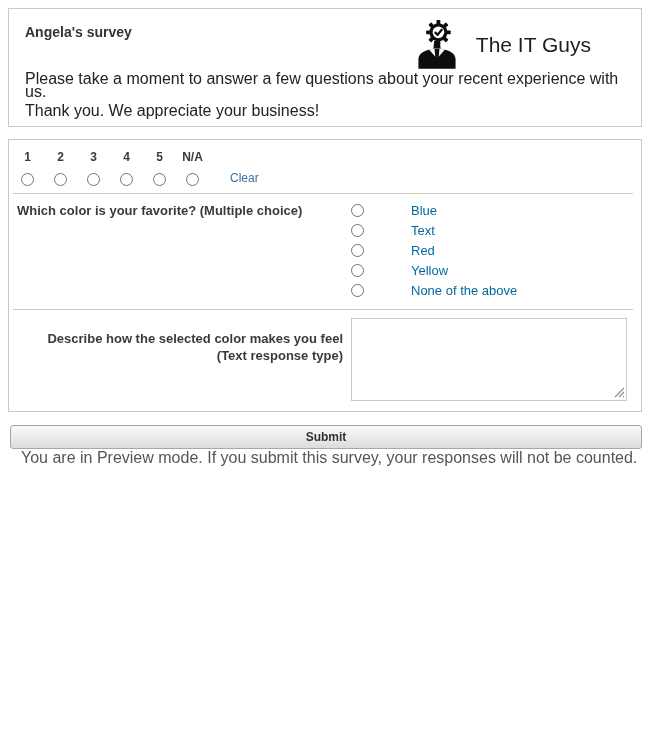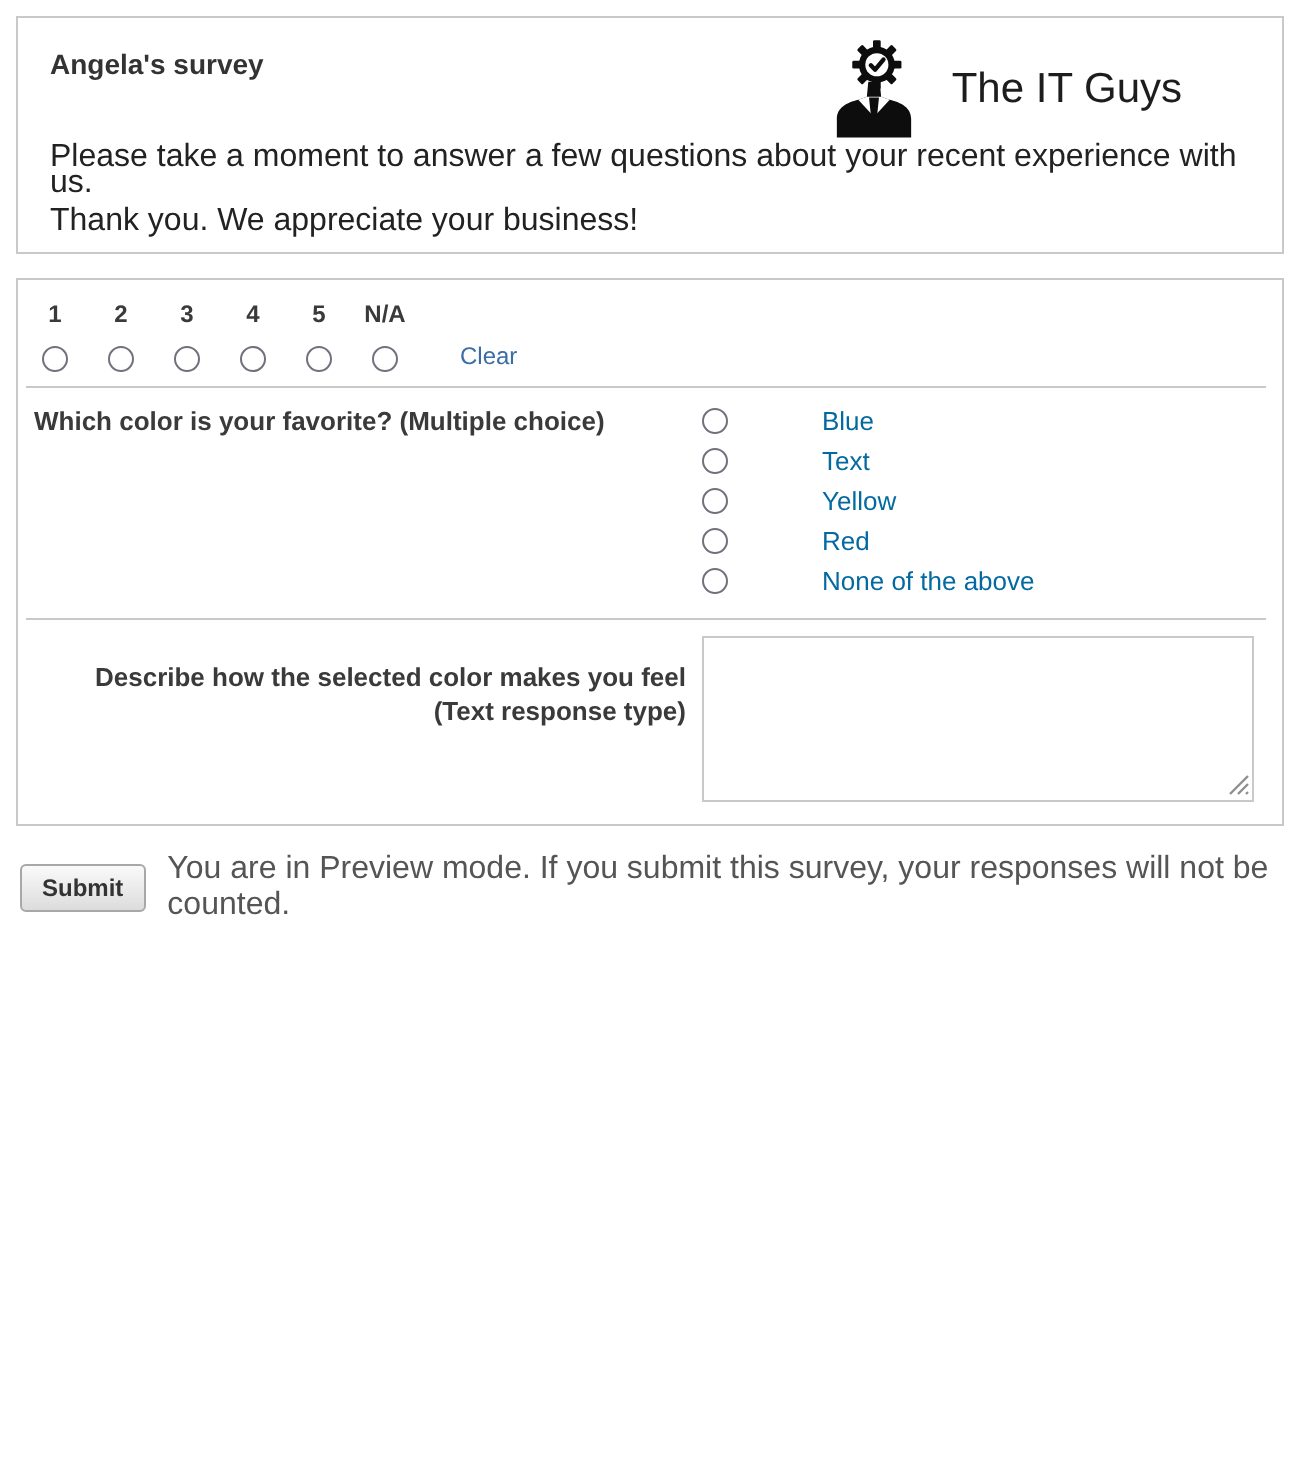--- a/index.html
+++ b/index.html
@@ -60,21 +60,21 @@
   .q-row-text .q-title { margin-top: 12px; text-align: right; }
   .textarea-wrap { position: relative; display: inline-block; }
   .text-response {
     width: 276px; height: 83px; border: 1px solid #c9c9c9;
     resize: none; outline: none; padding: 4px 6px;
     font-family: inherit; font-size: 12px; color: #333; display: block;
   }
   .resize-handle { position: absolute; right: 2px; bottom: 3px; cursor: nwse-resize; }
 
   
-  .footer-row { display: flex; align-items: center; margin-top: 13px; padding-left: 2px; }
+  .footer-row { display: flex; margin-top: 13px; padding-left: 2px; flex-direction: column; }
   .submit-btn {
     font-family: inherit; font-size: 12px; font-weight: bold; color: #333;
     background: linear-gradient(#fafafa, #dcdcdc);
     border: 1px solid #a8a8a8; border-radius: 3px;
     padding: 4px 10px; height: 24px; cursor: pointer;
   }
   .preview-note { font-size: 16px; color: #555; margin-left: 11px; }
 </style>
 </head>
 <body>
@@ -161,25 +161,25 @@
           <div class="option-row">
             <span class="radio"></span>
             <span class="option-label">Blue</span>
           </div>
           <div class="option-row">
             <span class="radio"></span>
             <span class="option-label">Text</span>
           </div>
           <div class="option-row">
             <span class="radio"></span>
+            <span class="option-label">Red</span>
+          </div>
+          <div class="option-row">
+            <span class="radio"></span>
             <span class="option-label">Yellow</span>
-          </div>
-          <div class="option-row">
-            <span class="radio"></span>
-            <span class="option-label">Red</span>
           </div>
           <div class="option-row">
             <span class="radio"></span>
             <span class="option-label">None of the above</span>
           </div>
         </div>
       </div>
     </div>
 
     <div class="divider"></div>

